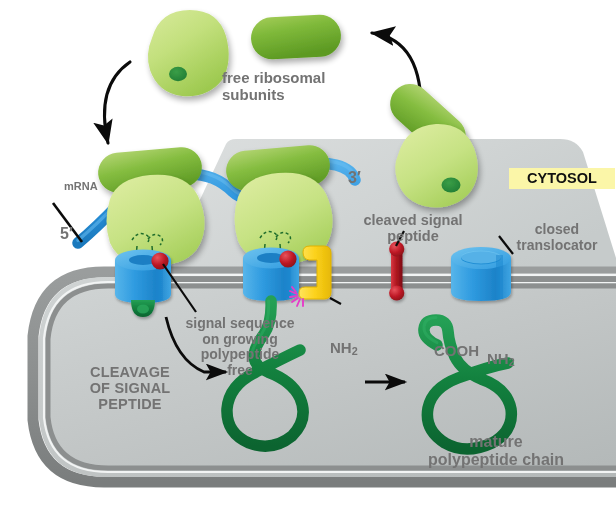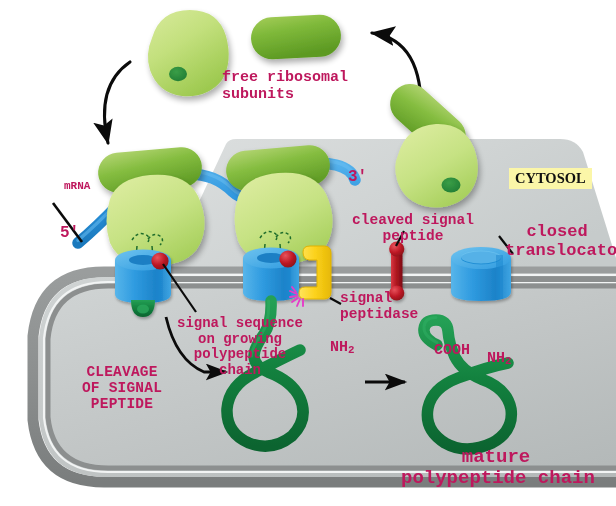--- a/index.html
+++ b/index.html
@@ -15,37 +15,37 @@
     overflow: hidden;
     font-family: "Liberation Sans", sans-serif;
   }
   #stage svg {
     position: absolute;
     left: 0;
     top: 0;
   }
   .lbl {
     position: absolute;
-    font-family: Liberation Mono, monospace;
+    font-family: Liberation Sans, sans-serif;
     font-weight: bold;
-    color: #be185d;
+    color: #737373;
     line-height: 1.12;
     white-space: pre;
   }
   .lbl-c { text-align: center; }
   .lbl-l { text-align: left; }
   .badge {
     position: absolute;
     background: #fbf6a8;
     color: #101010;
     font-weight: bold;
-    font-family: Liberation Serif, serif;
+    font-family: Liberation Sans, sans-serif;
     text-align: center;
     line-height: 1.18;
-    padding: 2px 6px;
+    padding: 2px 18px;
     white-space: pre;
   }
   .sub { font-size: 0.72em; vertical-align: -0.22em; }
 </style>
 </head>
 <body>
 
 <div id="stage">
 
   <svg width="616" height="506" viewBox="0 0 616 506">
@@ -344,40 +344,38 @@
 
   <div class="lbl lbl-l" style="left:16px; top:180px; font-size:11px;margin-left:48px;">mRNA</div>
 
   <div class="lbl lbl-l" style="left:60px; top:225px; font-size:16px;">5′</div>
 
   <div class="lbl lbl-l" style="left:348px; top:169px; font-size:16px;">3′</div>
 
   <div class="lbl lbl-c" style="left:347px; top:212px; width:132px; font-size:14.5px;">cleaved signal
 peptide</div>
 
-  <div class="lbl lbl-c" style="left:505px; top:222px; width:104px; font-size:17px;">closed
+  <div class="lbl lbl-c" style="left:505px; top:222px; width:104px; font-size:14px;">closed
 translocator</div>
 
-  <div class="lbl lbl-l" style="left:340px; top:290px; font-size:14.5px;">signal
-peptidase</div>
 
   <div class="lbl lbl-c" style="left:160px; top:316px; width:160px; font-size:14px;">signal sequence
 on growing
 polypeptide
-chain</div>
-
-  <div class="lbl lbl-c" style="left:52px; top:364px; width:140px; font-size:14.5px; letter-spacing:0.2px;">CLEAVAGE
+free</div>
+
+  <div class="lbl lbl-c" style="left:60px; top:364px; width:140px; font-size:14.5px; letter-spacing:0.2px;">CLEAVAGE
 OF SIGNAL
 PEPTIDE</div>
 
   <div class="lbl lbl-l" style="left:330px; top:340px; font-size:15px;"><span>NH</span><span class="sub">2</span></div>
 
   <div class="lbl lbl-l" style="left:434px; top:343px; font-size:15px;">COOH</div>
 
   <div class="lbl lbl-l" style="left:487px; top:351px; font-size:15px;"><span>NH</span><span class="sub">2</span></div>
 
-  <div class="lbl lbl-c" style="left:401px; top:447px; width:190px; font-size:19px;">mature
+  <div class="lbl lbl-c" style="left:401px; top:433px; width:190px; font-size:16px;">mature
 polypeptide chain</div>
 
   <div class="badge" style="left:509px; top:168px; font-size:14.5px;">CYTOSOL</div>
 
 
 </div>
 
 </body></html>

